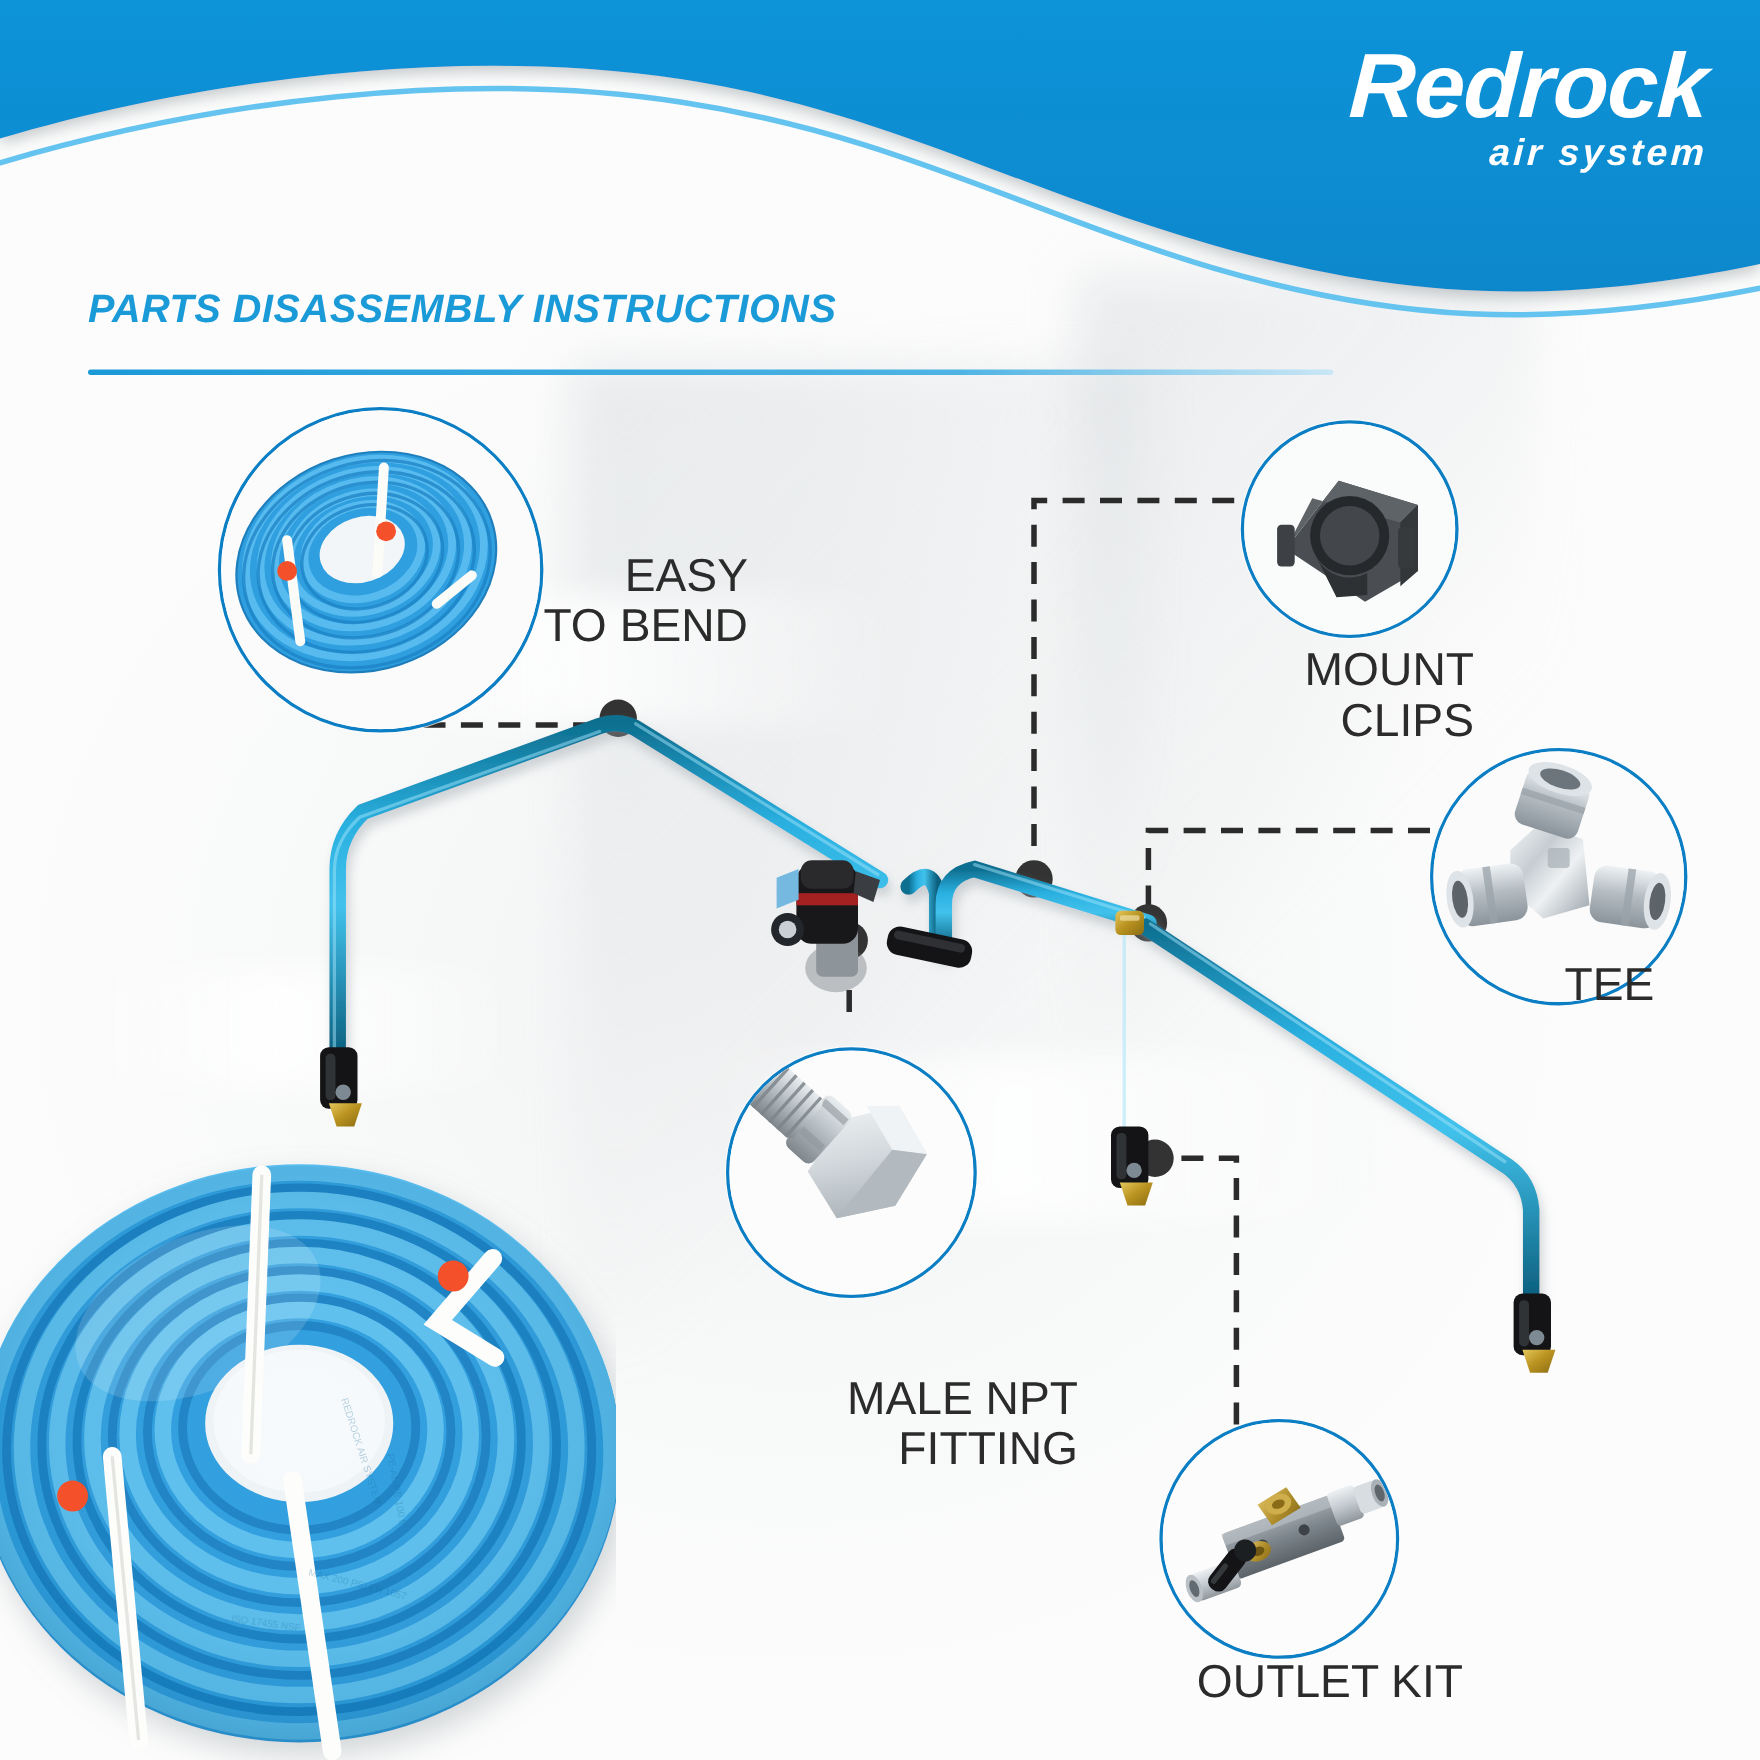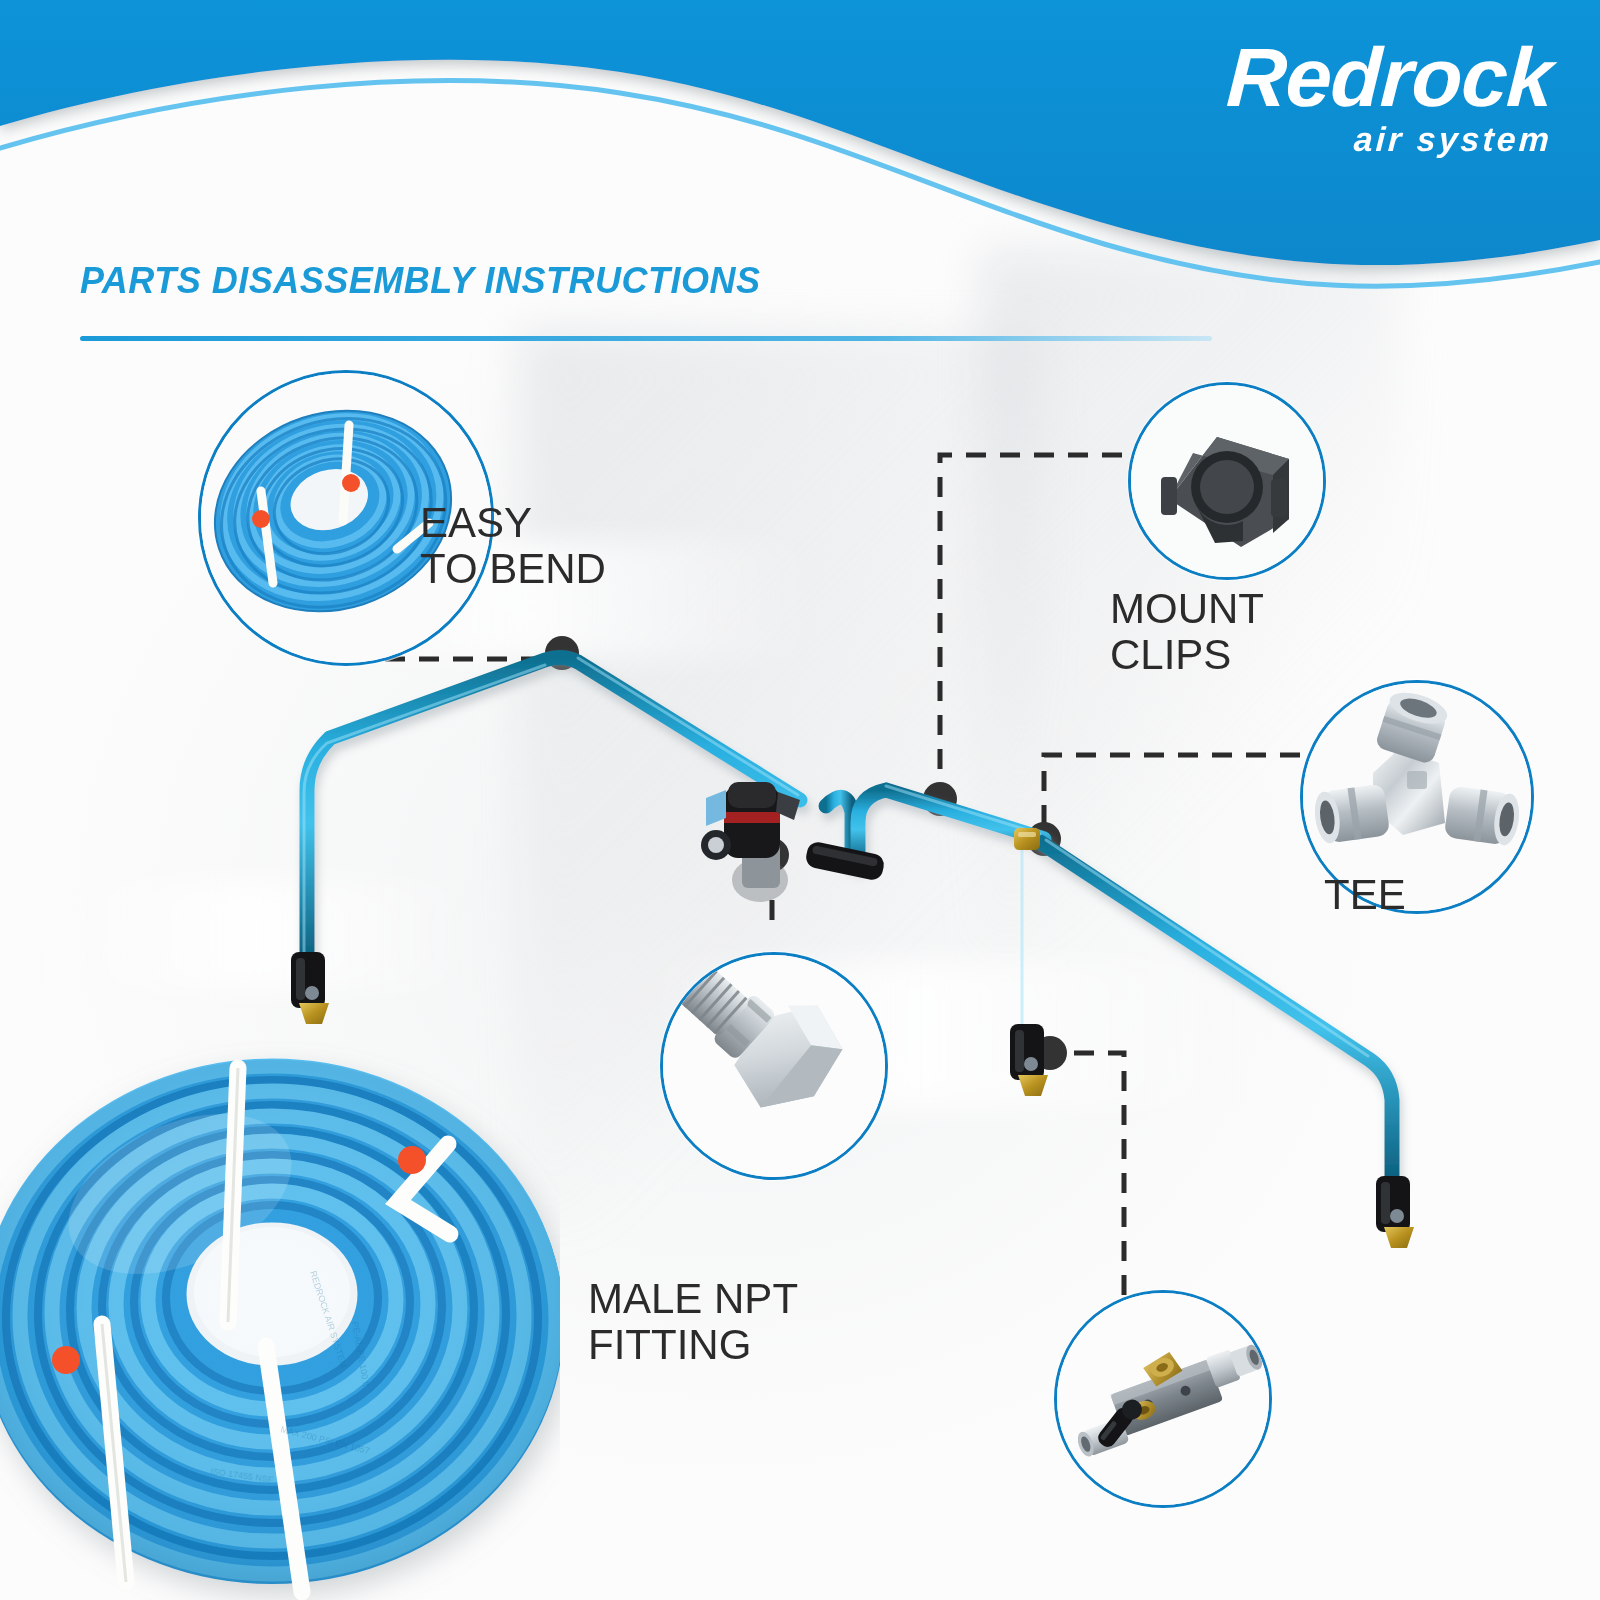--- a/index.html
+++ b/index.html
@@ -100,21 +100,21 @@
     background: #fdfdfd;
     box-shadow: 0 0 0 1px rgba(255,255,255,.7);
   }
   .callout svg { display: block; }
 
   .callout-label {
     position: absolute;
     font-size: 42px;
     color: #2b2b2b;
     line-height: 1.1;
-    text-align: left;
+    text-align: right;
     white-space: pre-line;
   }
 
   
   .leaders {
     position: absolute;
     inset: 0;
     pointer-events: none;
   }
 
@@ -399,21 +399,21 @@
           <line x1="-92" y1="-32" x2="-92" y2="16"></line>
           <line x1="-82" y1="-32" x2="-82" y2="16"></line>
           <line x1="-72" y1="-32" x2="-72" y2="16"></line>
           <line x1="-62" y1="-32" x2="-62" y2="16"></line>
         </g>
         <ellipse cx="-128" cy="-8" rx="10" ry="24" fill="#c7ced3"></ellipse>
         <ellipse cx="-128" cy="-8" rx="6" ry="16" fill="#6b7176"></ellipse>
       </g>
     </svg>
   </div>
-  <div class="callout-label" style="left:560px; top:1276px; width:420px;padding-left:28px;">MALE NPT
+  <div class="callout-label" style="left:560px; top:1248px; width:420px;">MALE NPT
 FITTING</div>
 
   <div class="callout" style="left:1054px; top:1290px; width:212px; height:212px;">
     <svg viewBox="0 0 212 212" width="212" height="212">
       <rect width="212" height="212" fill="#fcfcfc"></rect>
       <defs>
         <linearGradient id="manifoldGrad" x1="0" y1="0" x2="0" y2="1">
           <stop offset="0%" stop-color="#a9b0b6"></stop>
           <stop offset="50%" stop-color="#7d858c"></stop>
           <stop offset="100%" stop-color="#5c646a"></stop>
@@ -460,20 +460,21 @@
         </g>
 
         <g transform="translate(-44,4) rotate(-32)">
           <rect x="-34" y="-9" width="44" height="18" rx="8" fill="#141416"></rect>
           <rect x="-30" y="-6" width="22" height="5" rx="2" fill="#3b3f43" opacity=".85"></rect>
           <circle cx="12" cy="2" r="10" fill="#1c1f22"></circle>
         </g>
       </g>
     </svg>
   </div>
+  <div class="callout-label" style="left:1000px; top:1506px; width:330px;">OUTLET KIT</div>
 
   <svg style="position:absolute; left:-20px; top:1022px; width:580px; height:580px;" viewBox="0 0 580 580">
     <defs>
       <radialGradient id="heroShade" cx="50%" cy="45%" r="62%">
         <stop offset="0%" stop-color="#ffffff" stop-opacity="0"></stop>
         <stop offset="78%" stop-color="#0a4a6d" stop-opacity="0.10"></stop>
         <stop offset="100%" stop-color="#083a56" stop-opacity="0.30"></stop>
       </radialGradient>
       <filter id="heroDrop" x="-12%" y="-12%" width="130%" height="130%">
         <feDropShadow dx="6" dy="12" stdDeviation="14" flood-color="#8e969c" flood-opacity="0.38"></feDropShadow>

